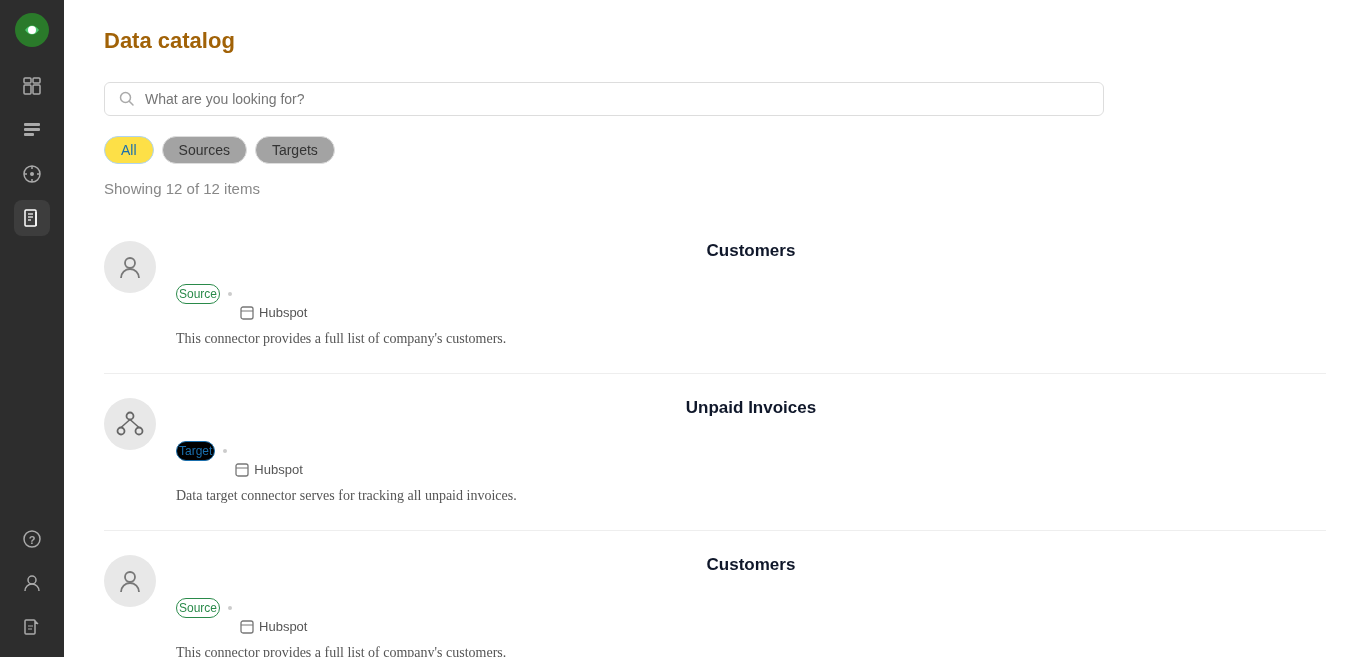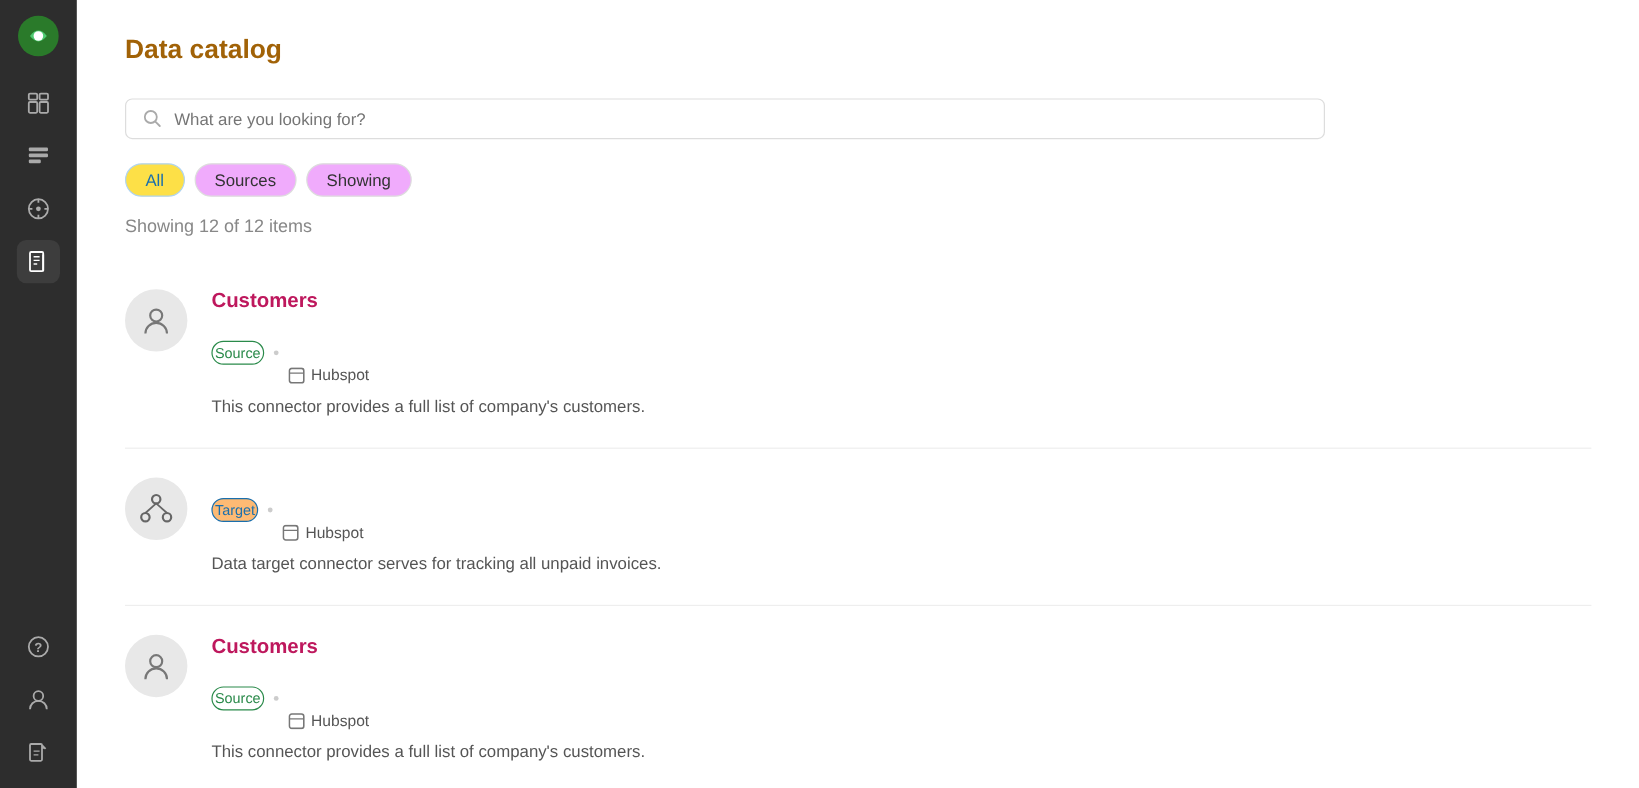--- a/index.html
+++ b/index.html
@@ -82,21 +82,21 @@
       display: flex;
       gap: 8px;
       margin-bottom: 16px;
     }
     .filter-tab {
       padding: 5px 16px;
       border-radius: 20px;
       border: 1px solid #ddd;
       font-size: 14px;
       cursor: pointer;
-      background: #f0abfc;
+      background: #a3a3a3;
       color: #333;
     }
     .filter-tab.active {
       background: #fde047;
       border-color: #b0d4f0;
       color: #1a6fad;
       font-weight: 500;
     }
 
     .showing-text {
@@ -133,22 +133,23 @@
     }
     .item-icon.network {
       font-size: 20px;
       color: #555;
     }
 
     .item-content { flex: 1; }
     .item-name {
       font-size: 17px;
       font-weight: 700;
-      color: #be185d;
+      color: #0f172a;
       margin-bottom: 6px;
+      text-align: center;
     }
     .item-meta {
       display: flex;
       align-items: center;
       gap: 8px;
       margin-bottom: 8px;
     }
     .badge {
       padding: 2px 2px;
       border-radius: 12px;
@@ -157,40 +158,41 @@
       border: 1px solid;
     }
     .badge-source {
       color: #2a8a4a;
       border-color: #2a8a4a;
       background: #fff;
     }
     .badge-target {
       color: #1a6fad;
       border-color: #1a6fad;
-      background: #fdba74;
+      background: #000000;
     }
     .dot {
       width: 4px;
       height: 4px;
       background: #ccc;
       border-radius: 50%;
     }
     .item-provider {
       display: flex;
       align-items: center;
       gap: 5px;
       font-size: 13px;
       color: #555;
       margin-top: 38px;
     }
     .item-description {
       font-size: 14px;
       color: #555;
       line-height: 1.5;
+      font-family: Liberation Serif, serif;
     }
 
     
     svg { display: block; }
   </style>
 </head>
 <body>
 
 <nav class="sidebar">
   <div class="sidebar-logo">
@@ -275,21 +277,21 @@
         <circle cx="6.5" cy="6.5" r="5" stroke="#aaa" stroke-width="1.5"></circle>
         <line x1="10.5" y1="10.5" x2="14" y2="14" stroke="#aaa" stroke-width="1.5" stroke-linecap="round"></line>
       </svg>
     </span>
     <input type="text" placeholder="What are you looking for?" style="">
   </div>
 
   <div class="filter-tabs">
     <button class="filter-tab active">All</button>
     <button class="filter-tab">Sources</button>
-    <button class="filter-tab">Showing</button>
+    <button class="filter-tab">Targets</button>
   </div>
 
   <p class="showing-text">Showing 12 of 12 items</p>
 
   <div class="catalog-list">
 
     <div class="catalog-item">
       <div class="item-icon">
         <svg width="26" height="26" viewBox="0 0 26 26" fill="none">
           <circle cx="13" cy="9" r="5" stroke="#777" stroke-width="1.8"></circle>
@@ -317,20 +319,21 @@
       <div class="item-icon network">
         <svg width="28" height="28" viewBox="0 0 28 28" fill="none">
           <circle cx="14" cy="6" r="3.5" stroke="#666" stroke-width="1.8"></circle>
           <circle cx="5" cy="21" r="3.5" stroke="#666" stroke-width="1.8"></circle>
           <circle cx="23" cy="21" r="3.5" stroke="#666" stroke-width="1.8"></circle>
           <line x1="14" y1="9.5" x2="5" y2="17.5" stroke="#666" stroke-width="1.5"></line>
           <line x1="14" y1="9.5" x2="23" y2="17.5" stroke="#666" stroke-width="1.5"></line>
         </svg>
       </div>
       <div class="item-content">
+        <div class="item-name">Unpaid Invoices</div>
         <div class="item-meta">
           <span class="badge badge-target">Target</span>
           <span class="dot"></span>
           <span class="item-provider">
             <svg width="14" height="14" viewBox="0 0 14 14" fill="none">
               <rect x="1" y="1" width="12" height="12" rx="2" stroke="#777" stroke-width="1.3"></rect>
               <line x1="1" y1="5" x2="13" y2="5" stroke="#777" stroke-width="1"></line>
             </svg>
             <span>Hubspot</span>
           </span>

